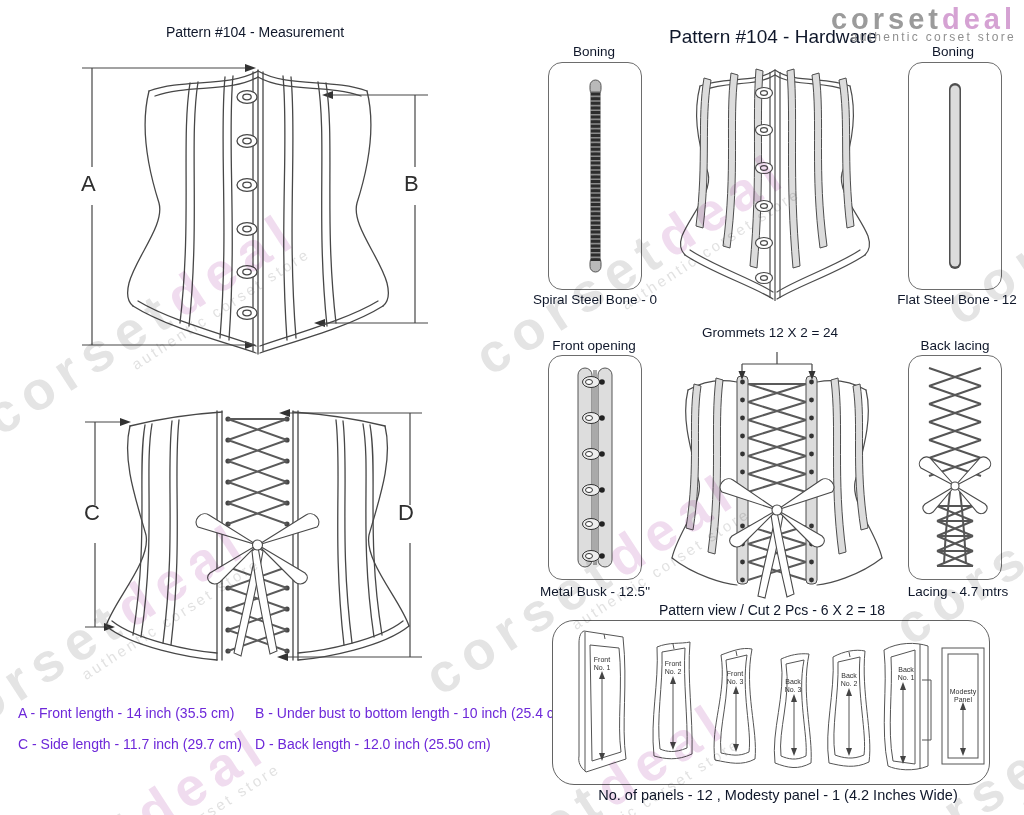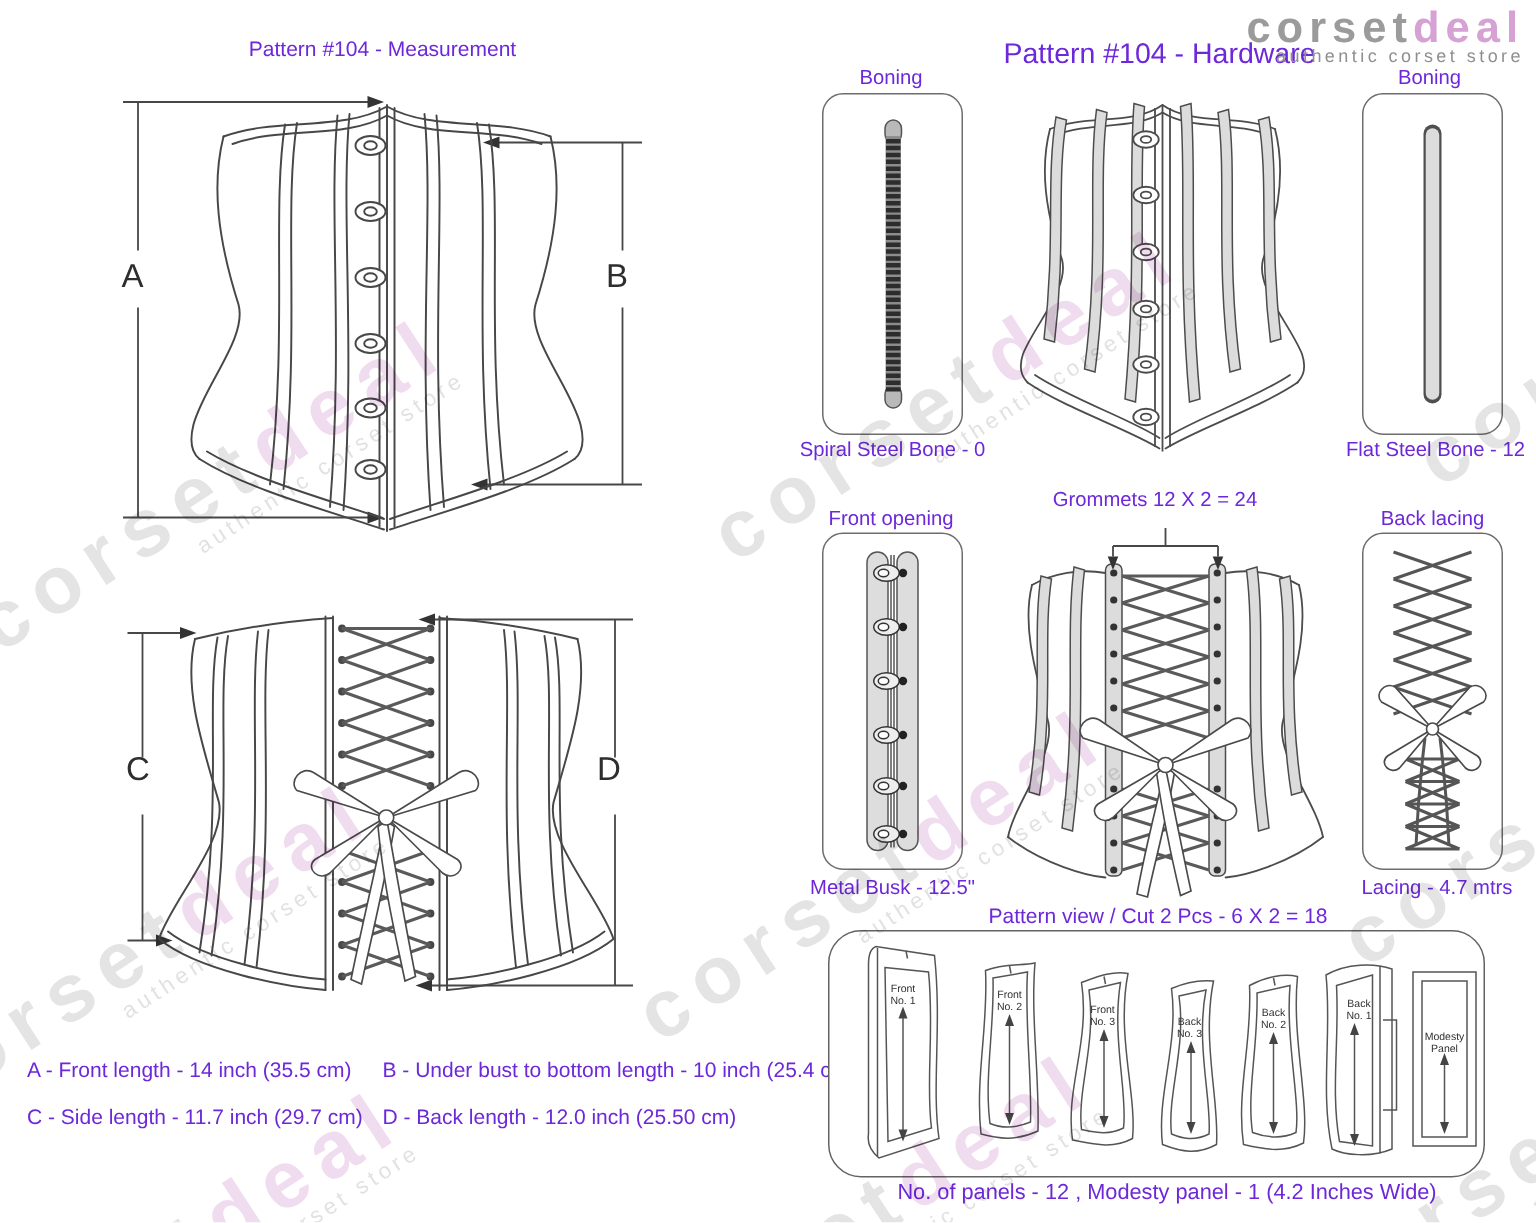--- a/index.html
+++ b/index.html
@@ -1,19 +1,19 @@
 <!DOCTYPE html>
 <html><head>
 <meta charset="utf-8">
 <style>
   html,body{margin:0;padding:0;background:#fff}
   #page{position:relative;width:1024px;height:815px;background:#ffffff;overflow:hidden;
         font-family:"Liberation Sans",sans-serif;color:#3a3a3a}
   svg{position:absolute;overflow:visible}
-  .cap{position:absolute;white-space:nowrap;font-size:13.5px;color:#6d28d9}
+  .cap{position:absolute;white-space:nowrap;font-size:13.5px;color:#0f172a}
   .cap.c{transform:translateX(-50%)}
   .dim{position:absolute;font-size:22px;color:#2e2e2e}
   .note{position:absolute;font-size:14px;color:#6d28d9}
   
   .panel{position:absolute;border:1.5px solid #6d6d6d;border-radius:14px;background:#fff}
   .pbox{position:absolute;border:1.4px solid #636363;border-radius:22px;background:#fff}
   .piece{position:absolute}
   .pl{position:absolute;left:0;width:100%;text-align:center;font-size:7px;line-height:8px;color:#2f2f2f}
   .pl span{display:block}
   

